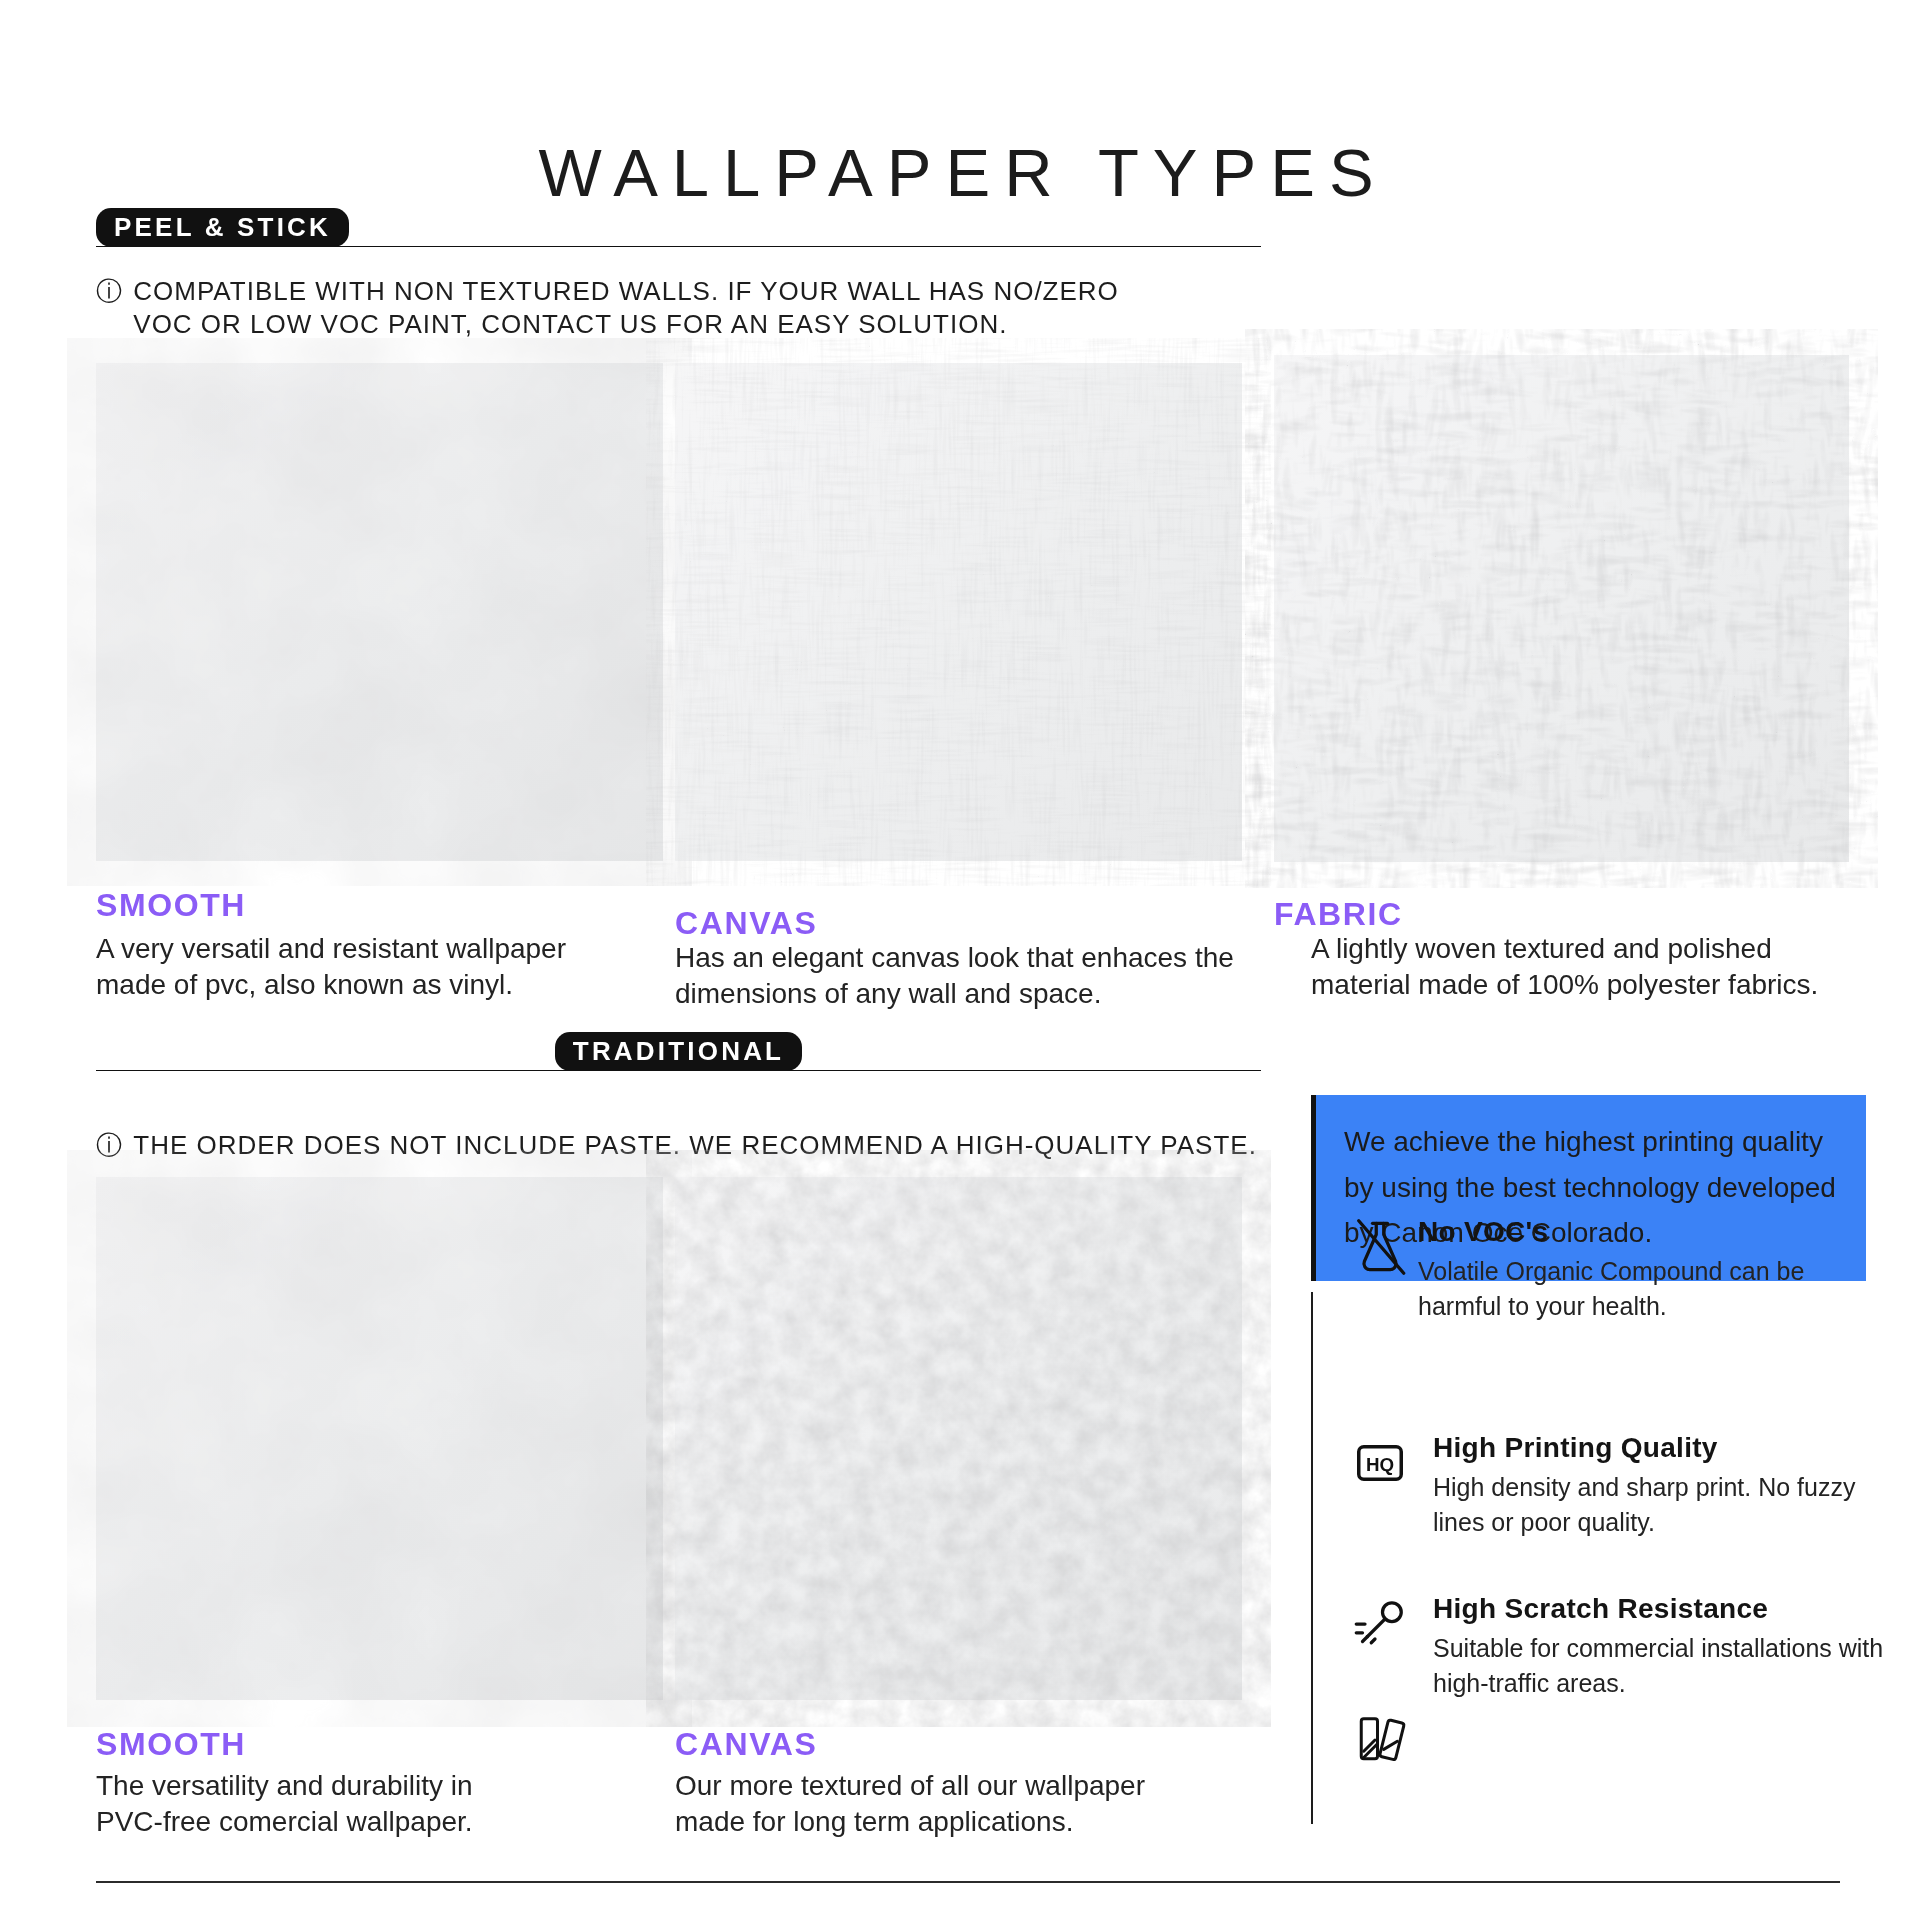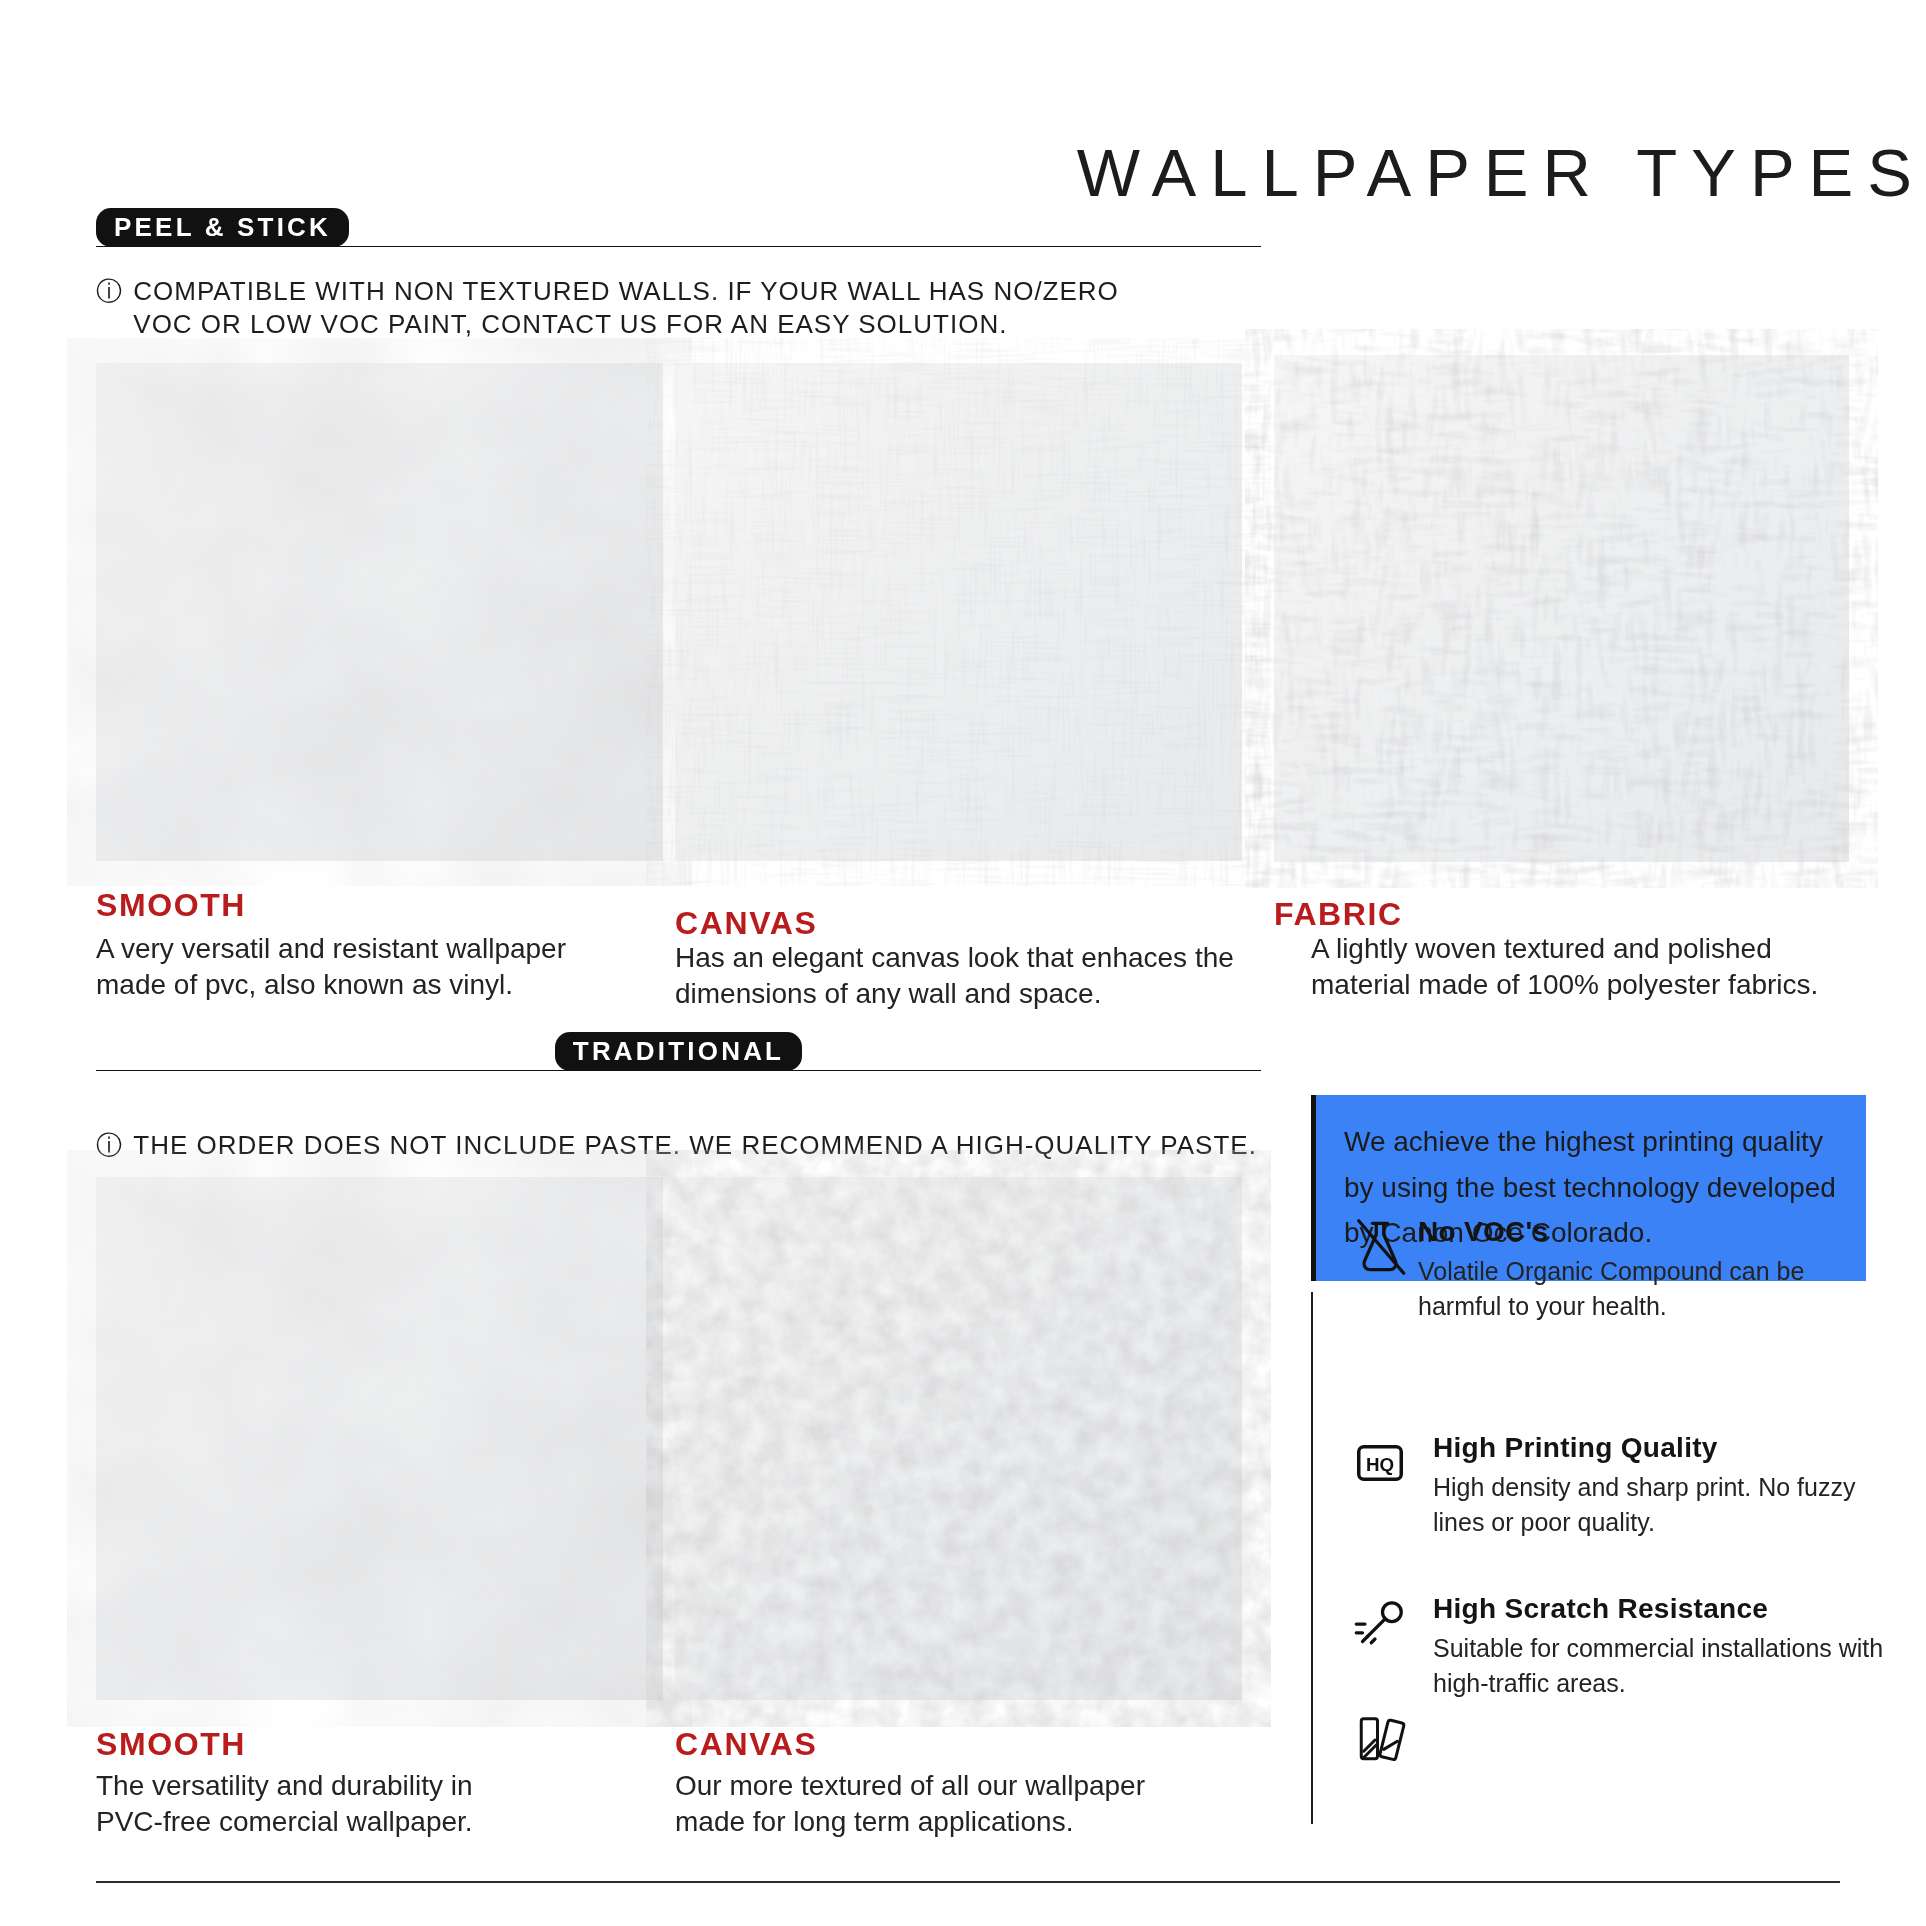--- a/index.html
+++ b/index.html
@@ -10,21 +10,21 @@
     height: 1926px;
     background: #ffffff;
     font-family: "Liberation Sans", "DejaVu Sans", sans-serif;
     color: #1b1b1b;
     overflow: hidden;
   }
 
   .page-title {
     position: absolute;
     top: 89px; left: 0; width: 100%;
-    text-align: right;
+    text-align: center;
     font-size: 67px;
     font-weight: 500;
     letter-spacing: 14px;
     color: #1c1c1c;
     white-space: nowrap;
   }
 
   .sec-header {
     position: absolute;
     left: 96px;
@@ -70,21 +70,21 @@
   #sw-ps-canvas { left: 675px; top: 363px;  width: 567px; height: 498px; filter: url(#tex-canvas); }
   #sw-ps-fabric { left: 1274px; top: 355px;  width: 575px; height: 507px; filter: url(#tex-fabric); }
   #sw-tr-smooth { left: 96px;  top: 1177px; width: 567px; height: 523px; filter: url(#tex-smooth); }
   #sw-tr-canvas { left: 675px; top: 1177px; width: 567px; height: 523px; filter: url(#tex-rough); }
 
   .sw-name {
     position: absolute;
     font-size: 32px;
     font-weight: 600;
     letter-spacing: 1.6px;
-    color: #b91c1c;
+    color: #8b5cf6;
   }
   .sw-desc {
     position: absolute;
     font-size: 28px;
     line-height: 1.3;
     color: #232323;
   }
   #nm-ps-smooth { left: 96px;  top: 887px; }
   #ds-ps-smooth { left: 96px;  top: 931px; width: 526px; }
   #nm-ps-canvas { left: 675px; top: 905px; }

